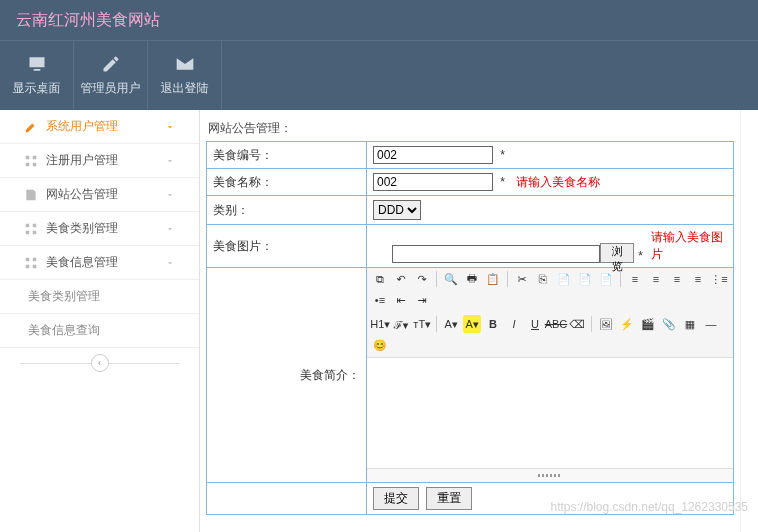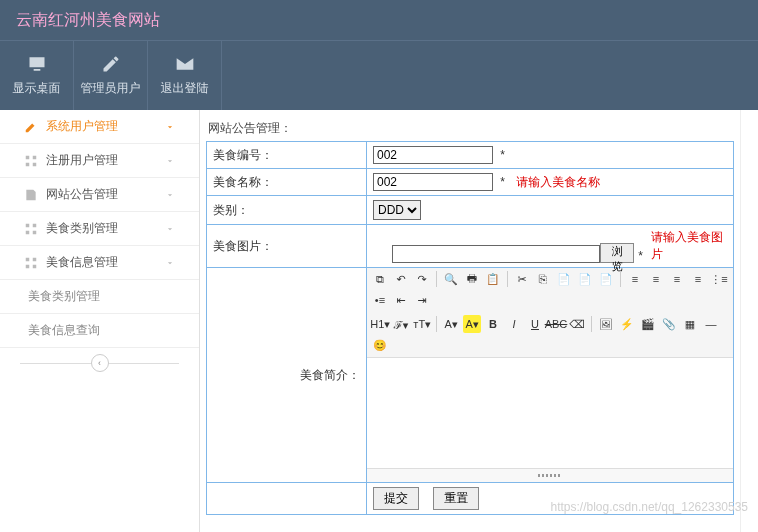--- a/index.html
+++ b/index.html
@@ -35,21 +35,21 @@
 input.file-txt{border:1px solid #666;height:18px;width:230px;}
 button.browse{border:1px solid #888;background:#eee;height:20px;padding:0 6px;font-size:11px;cursor:pointer;}
 .editor{border:1px solid #7fb7e9;margin-top:-1px;}
 .editor-tb{background:#f5f5f5;border-bottom:1px solid #ddd;padding:3px 4px;display:flex;flex-wrap:wrap;gap:3px;align-items:center;}
 .editor-tb .ico{width:18px;height:18px;display:flex;align-items:center;justify-content:center;font-size:11px;cursor:pointer;border-radius:2px;}
 .editor-tb .sep{width:1px;height:16px;background:#ccc;margin:0 2px;}
 .editor-body{height:110px;background:#fff;}
 .editor-foot{height:14px;border-top:1px solid #ddd;background:#f8f8f8;display:flex;align-items:center;justify-content:center;}
 .editor-foot .grip{width:24px;height:3px;background:repeating-linear-gradient(90deg,#999 0 2px,transparent 2px 4px);}
 .btn-row td{padding:4px 6px;}
-button.sub{border:1px solid #888;background:#eee;padding:2px 10px;font-size:12px;cursor:pointer;margin-right:11px;}
+button.sub{border:1px solid #888;background:#eee;padding:2px 10px;font-size:12px;cursor:pointer;margin-right:4px;}
 .watermark{position:absolute;bottom:18px;right:10px;color:#d0d0d0;font-size:12px;pointer-events:none;}
 .right-strip{width:18px;background:#fff;border-left:1px solid #eee;}
 </style>
 </head>
 <body>
 
 <div class="header">
   <div class="header-title">云南红河州美食网站</div>
 </div>
 

